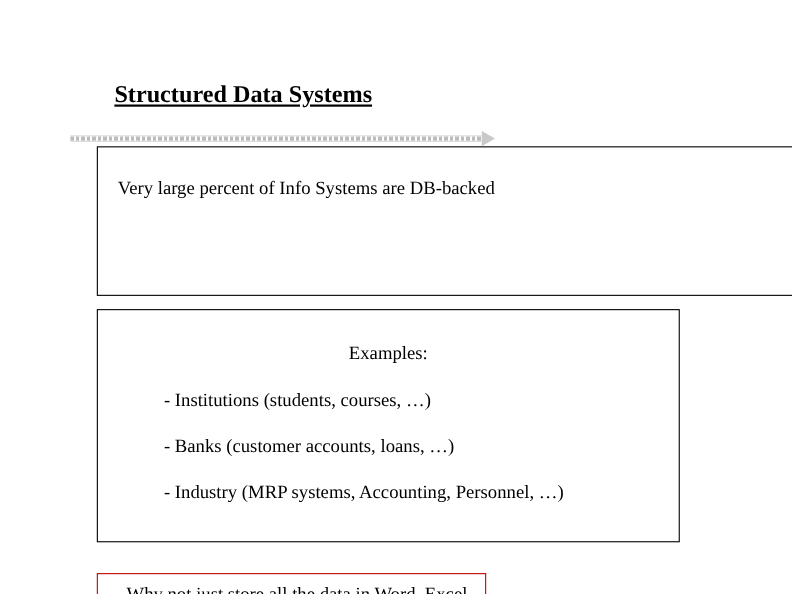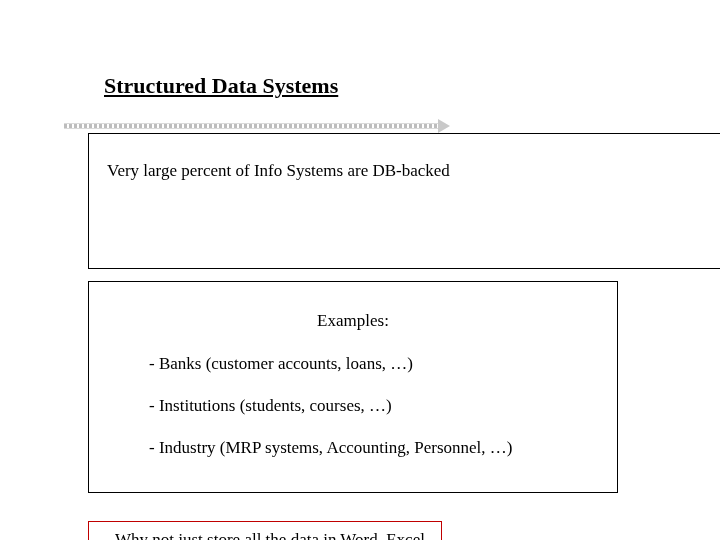--- a/index.html
+++ b/index.html
@@ -93,21 +93,21 @@
 
 <div class="box box-main">
   <div>Very large percent of Info Systems are DB-backed</div>
   <div style="height:14px"></div>
   <div style="height:14px"></div>
 </div>
 
 <div class="box box-examples">
   <div class="examples-label">Examples:</div>
   <div class="examples-list">
+    <div>- Institutions (students, courses, …)</div>
     <div>- Banks (customer accounts, loans, …)</div>
-    <div>- Institutions (students, courses, …)</div>
     <div>- Industry (MRP systems, Accounting, Personnel, …)</div>
   </div>
 </div>
 
 <div class="box-why">
   <span>Why not just store all the data in Word, Excel files ?</span>
 </div>
 
 </body></html>

